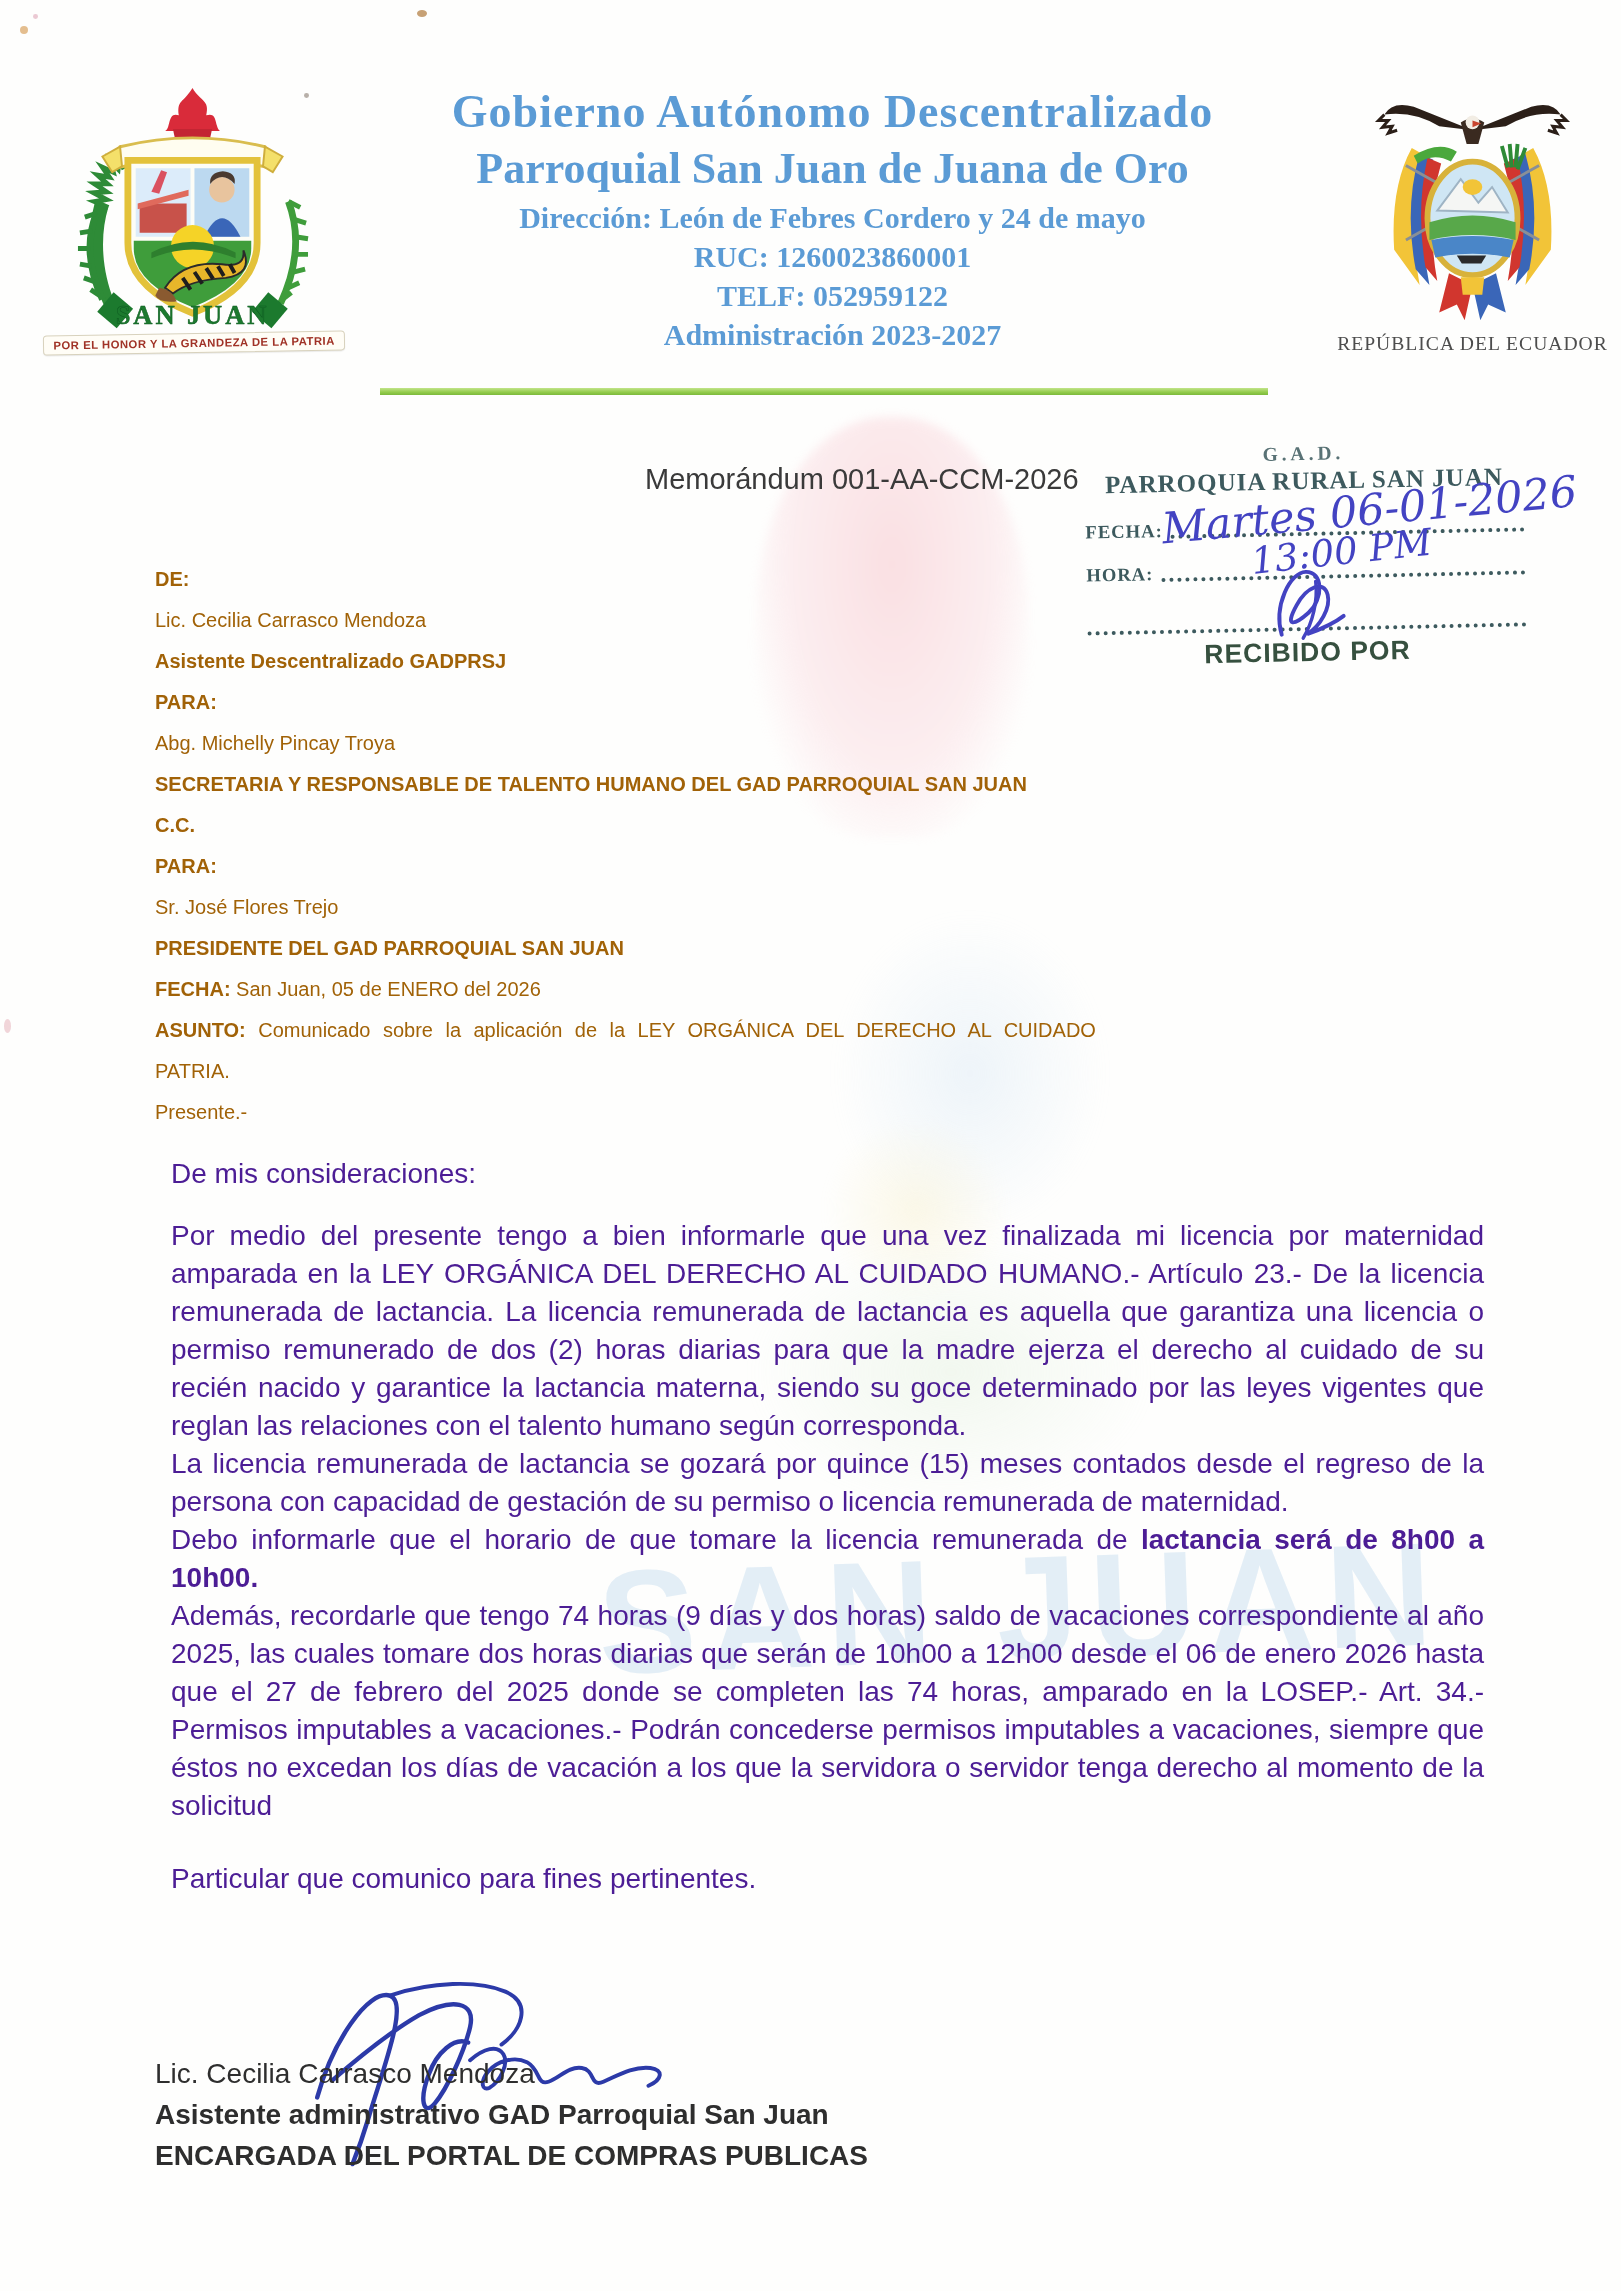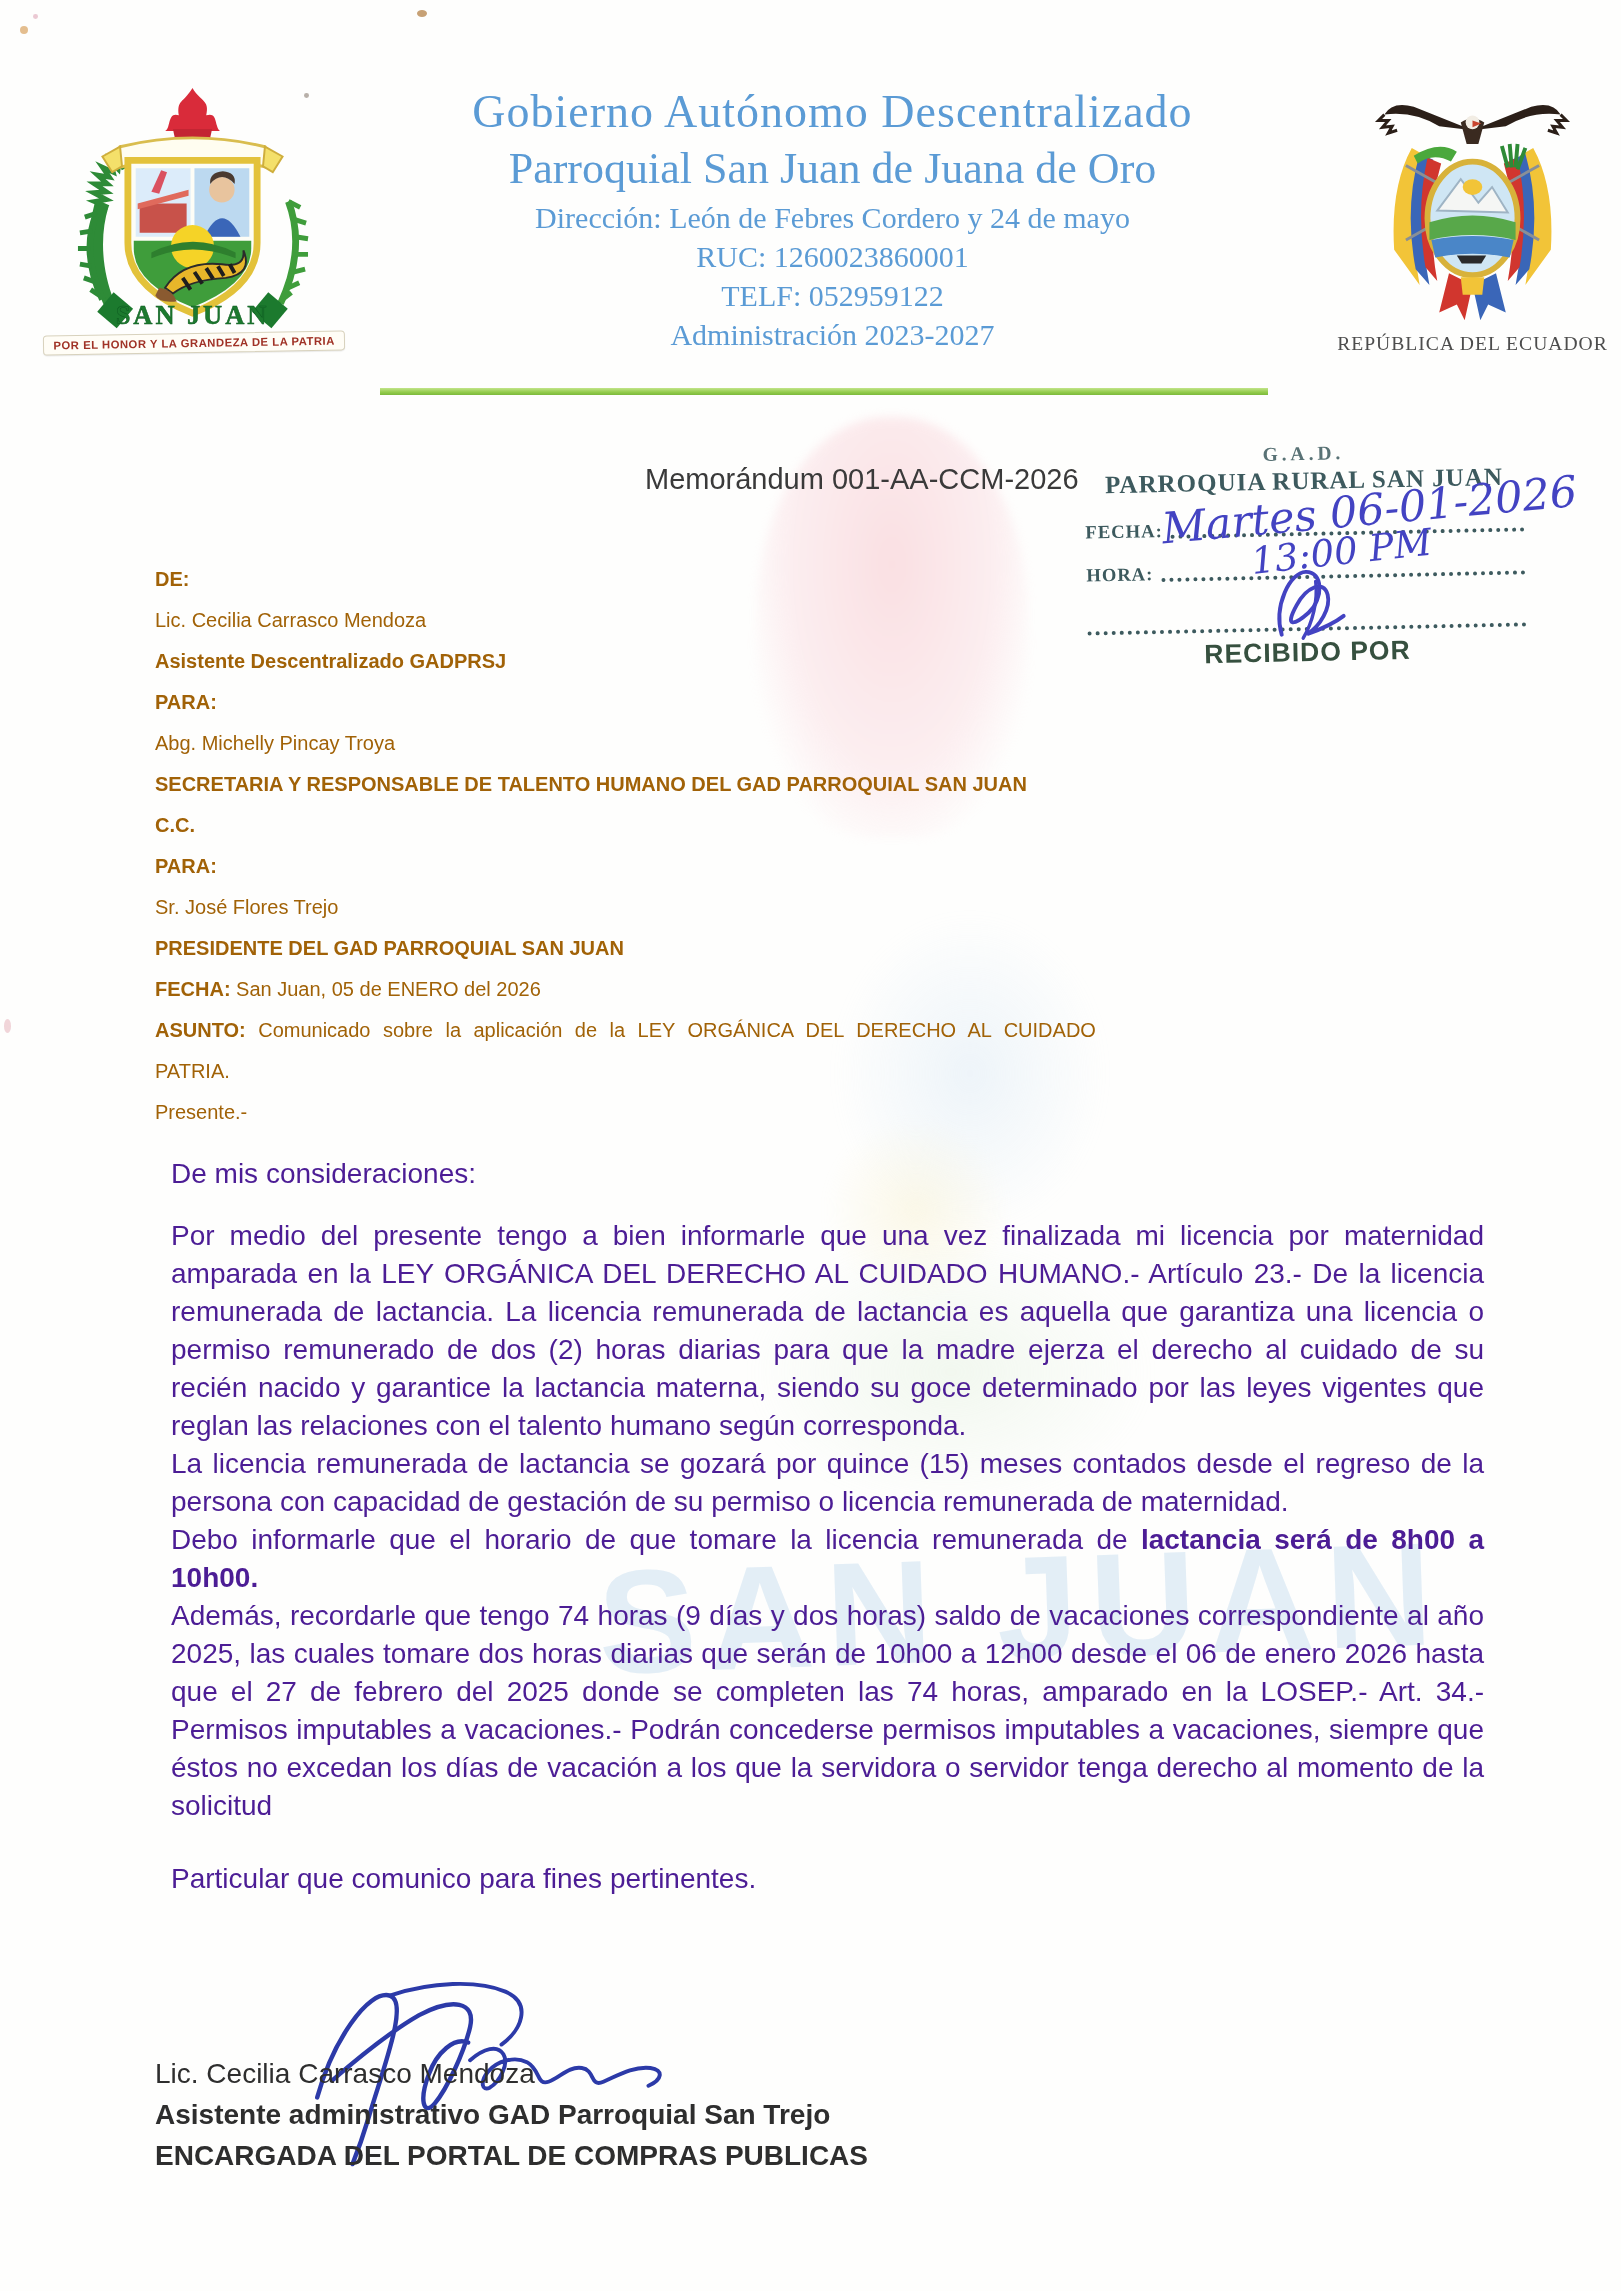--- a/index.html
+++ b/index.html
@@ -24,21 +24,21 @@
   .wm-field { left:745px; top:1235px; width:412px; height:274px; opacity:.30;
     background:radial-gradient(ellipse, #d5e9cf 0%, rgba(255,255,255,0) 70%); filter:blur(7.8px); }
   .wm-text {
     left:598px; top:1524px; font-family:"Liberation Sans", sans-serif;
     font-weight:bold; font-size:147px; letter-spacing:11.8px; color:#b9d5ec;
     opacity:.38; transform:rotate(-2deg); white-space:nowrap;
   }
   
   .hdr {
     position:absolute; left:323px; top:84px; width:1019px; text-align:center;
-    color:#5b9bd5; font-family:"Liberation Serif", serif; font-weight:normal;
+    color:#5b9bd5; font-family:"Liberation Serif", serif; font-weight:bold;
   }
   .hdr-l1 { font-size:46px; line-height:55px; letter-spacing:1px; }
   .hdr-l2 { font-size:44px; line-height:59px; }
   .hdr-sm { font-size:30px; line-height:39px; }
   .green-rule { position:absolute; left:380px; top:388px; width:888px; height:6.9px;
     background:linear-gradient(180deg,#c2e48a 0%,#93cc4b 60%,#7cb93c 100%); }
   
   .crest { position:absolute; left:57px; top:86px; width:271px; height:280px; }
   .crest-banner {
     position:absolute; left:0; right:0; top:214px; text-align:center;
@@ -257,18 +257,18 @@
   </div>
 
   <svg class="sig-scribble" width="451" height="196" viewBox="0 0 460 200">
     <path d="M44,128 C60,70 96,18 118,24 C138,30 112,96 96,150 C90,170 84,186 80,196" fill="none" stroke="#2c3aa8" stroke-width="4.5" stroke-linecap="round"></path>
     <path d="M60,110 C90,84 120,60 148,44 C182,26 206,30 200,56 C194,82 176,120 164,134 C152,148 148,130 158,104 C166,82 184,66 198,72" fill="none" stroke="#2c3aa8" stroke-width="4.5" stroke-linecap="round"></path>
     <path d="M200,90 C214,78 228,74 234,84 C240,94 230,112 220,118 C212,122 210,112 218,102 C228,90 246,86 258,92 C272,100 268,116 280,112 C292,108 300,96 314,98 C328,100 322,118 336,112 C350,106 366,96 384,98 C398,100 396,110 382,116" fill="none" stroke="#2c3aa8" stroke-width="4" stroke-linecap="round"></path>
     <path d="M118,24 C160,10 208,8 236,20 C264,32 252,60 232,74" fill="none" stroke="#2c3aa8" stroke-width="4" stroke-linecap="round"></path>
   </svg>
   <div class="sig-block">
     <div>Lic. Cecilia Carrasco Mendoza</div>
-    <div class="b">Asistente administrativo GAD Parroquial San Trejo</div>
+    <div class="b">Asistente administrativo GAD Parroquial San Juan</div>
     <div class="b">ENCARGADA DEL PORTAL DE COMPRAS PUBLICAS</div>
   </div>
 
 </div>
 
 
 </body></html>

